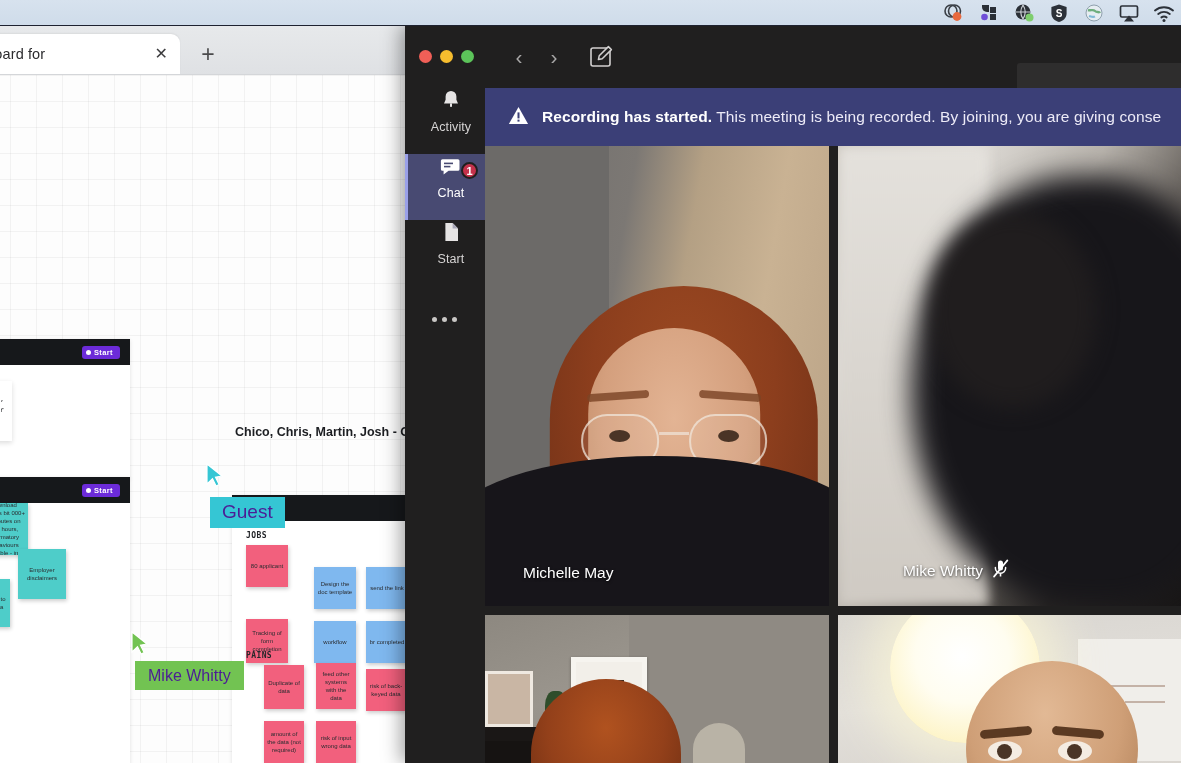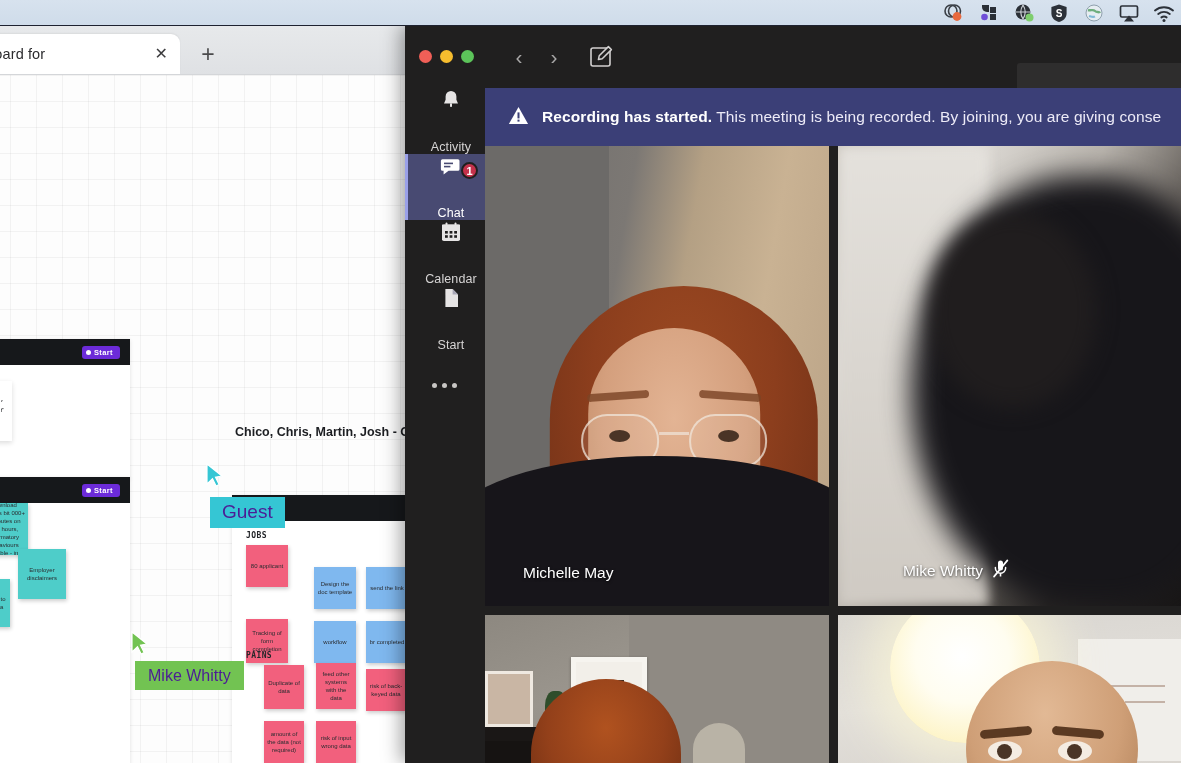--- a/index.html
+++ b/index.html
@@ -134,21 +134,21 @@
     position: absolute; left: 612px; top: 38px; width: 760px; height: 33px;
     background: #2e2d2d; border-radius: 3px;
     display: flex; align-items: center; justify-content: center;
   }
   .railbar {
     position: absolute; left: 0; top: 63px; width: 79px; height: 675px;
     background: #201f1f;
   }
   .rail-item {
     position: relative; width: 92px; height: 66px; display: flex;
-    flex-direction: column; align-items: center; justify-content: space-between;
+    flex-direction: column; align-items: center; justify-content: flex-start;
     cursor: pointer; gap: 8px;
   }
   .rail-item.active { background: #484a72; }
   .rail-item.active::before {
     content: ''; position: absolute; left: 0; top: 0; bottom: 0; width: 3px; background: #9aa0e8;
   }
   .rail-ico { width: 24px; height: 24px; position: relative; }
   .rail-lbl { font-size: 12.5px; color: #d6d4d4; letter-spacing: .1px; }
   .rail-item.active .rail-lbl { color: #ffffff; }
   .badge {
@@ -462,39 +462,20 @@
               <path d="M3.5 5.2h15.4a1.6 1.6 0 0 1 1.6 1.6v8.4a1.6 1.6 0 0 1-1.6 1.6H9.6l-5 3.6v-3.6H3.5a1.6 1.6 0 0 1-1.6-1.6V6.8a1.6 1.6 0 0 1 1.6-1.6z" fill="#ffffff"></path>
               <rect x="5" y="8.6" width="9" height="1.6" fill="#484a72"></rect>
               <rect x="5" y="11.8" width="6.4" height="1.6" fill="#484a72"></rect>
             </svg>
         </span>
         <span class="badge">1</span>
         <span class="rail-lbl">Chat</span>
       </div>
 
 
-      <div class="rail-item">
-        <span class="rail-ico">
-          <svg width="24" height="24" viewBox="0 0 24 24">
-              <rect x="3" y="4.6" width="18" height="16.4" rx="1.8" fill="#e6e4e4"></rect>
-              <rect x="3" y="4.6" width="18" height="4.4" fill="#e6e4e4"></rect>
-              <g fill="#201f1f">
-                <rect x="6" y="11" width="2.8" height="2.6"></rect>
-                <rect x="10.6" y="11" width="2.8" height="2.6"></rect>
-                <rect x="15.2" y="11" width="2.8" height="2.6"></rect>
-                <rect x="6" y="15.2" width="2.8" height="2.6"></rect>
-                <rect x="10.6" y="15.2" width="2.8" height="2.6"></rect>
-                <rect x="15.2" y="15.2" width="2.8" height="2.6"></rect>
-              </g>
-              <rect x="6.6" y="2.4" width="1.8" height="4" rx=".8" fill="#e6e4e4"></rect>
-              <rect x="15.6" y="2.4" width="1.8" height="4" rx=".8" fill="#e6e4e4"></rect>
-            </svg>
-        </span>
-        <span class="rail-lbl">Calendar</span>
-      </div>
 
 
       <div class="rail-item">
         <span class="rail-ico">
           <svg width="24" height="24" viewBox="0 0 24 24">
               <path d="M6.4 3h7.2L19 8.4V21H6.4z" fill="#e6e4e4"></path>
               <path d="M13.6 3v5.4H19z" fill="#a9a8b8"></path>
             </svg>
         </span>
         <span class="rail-lbl">Start</span>

